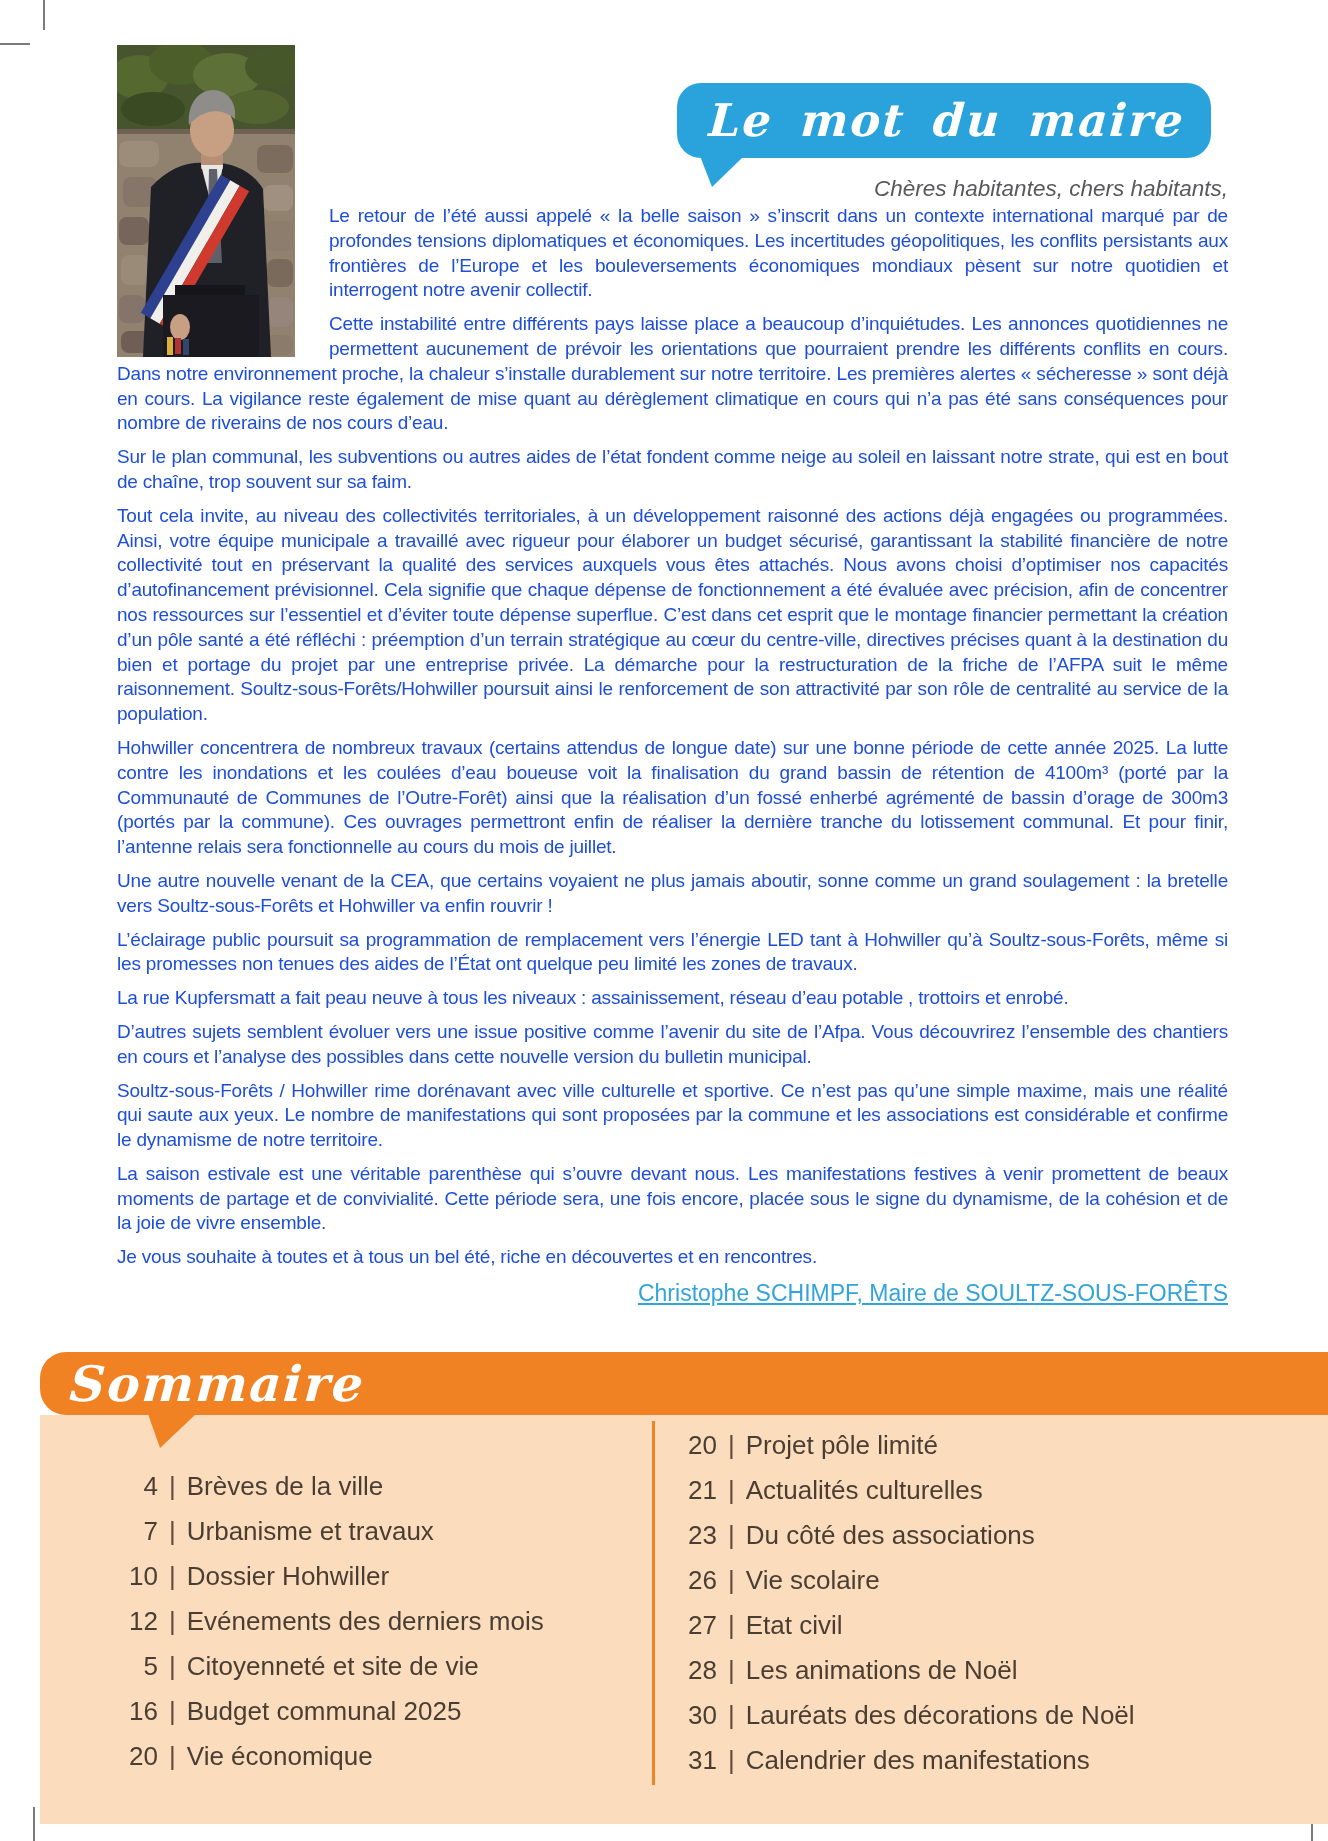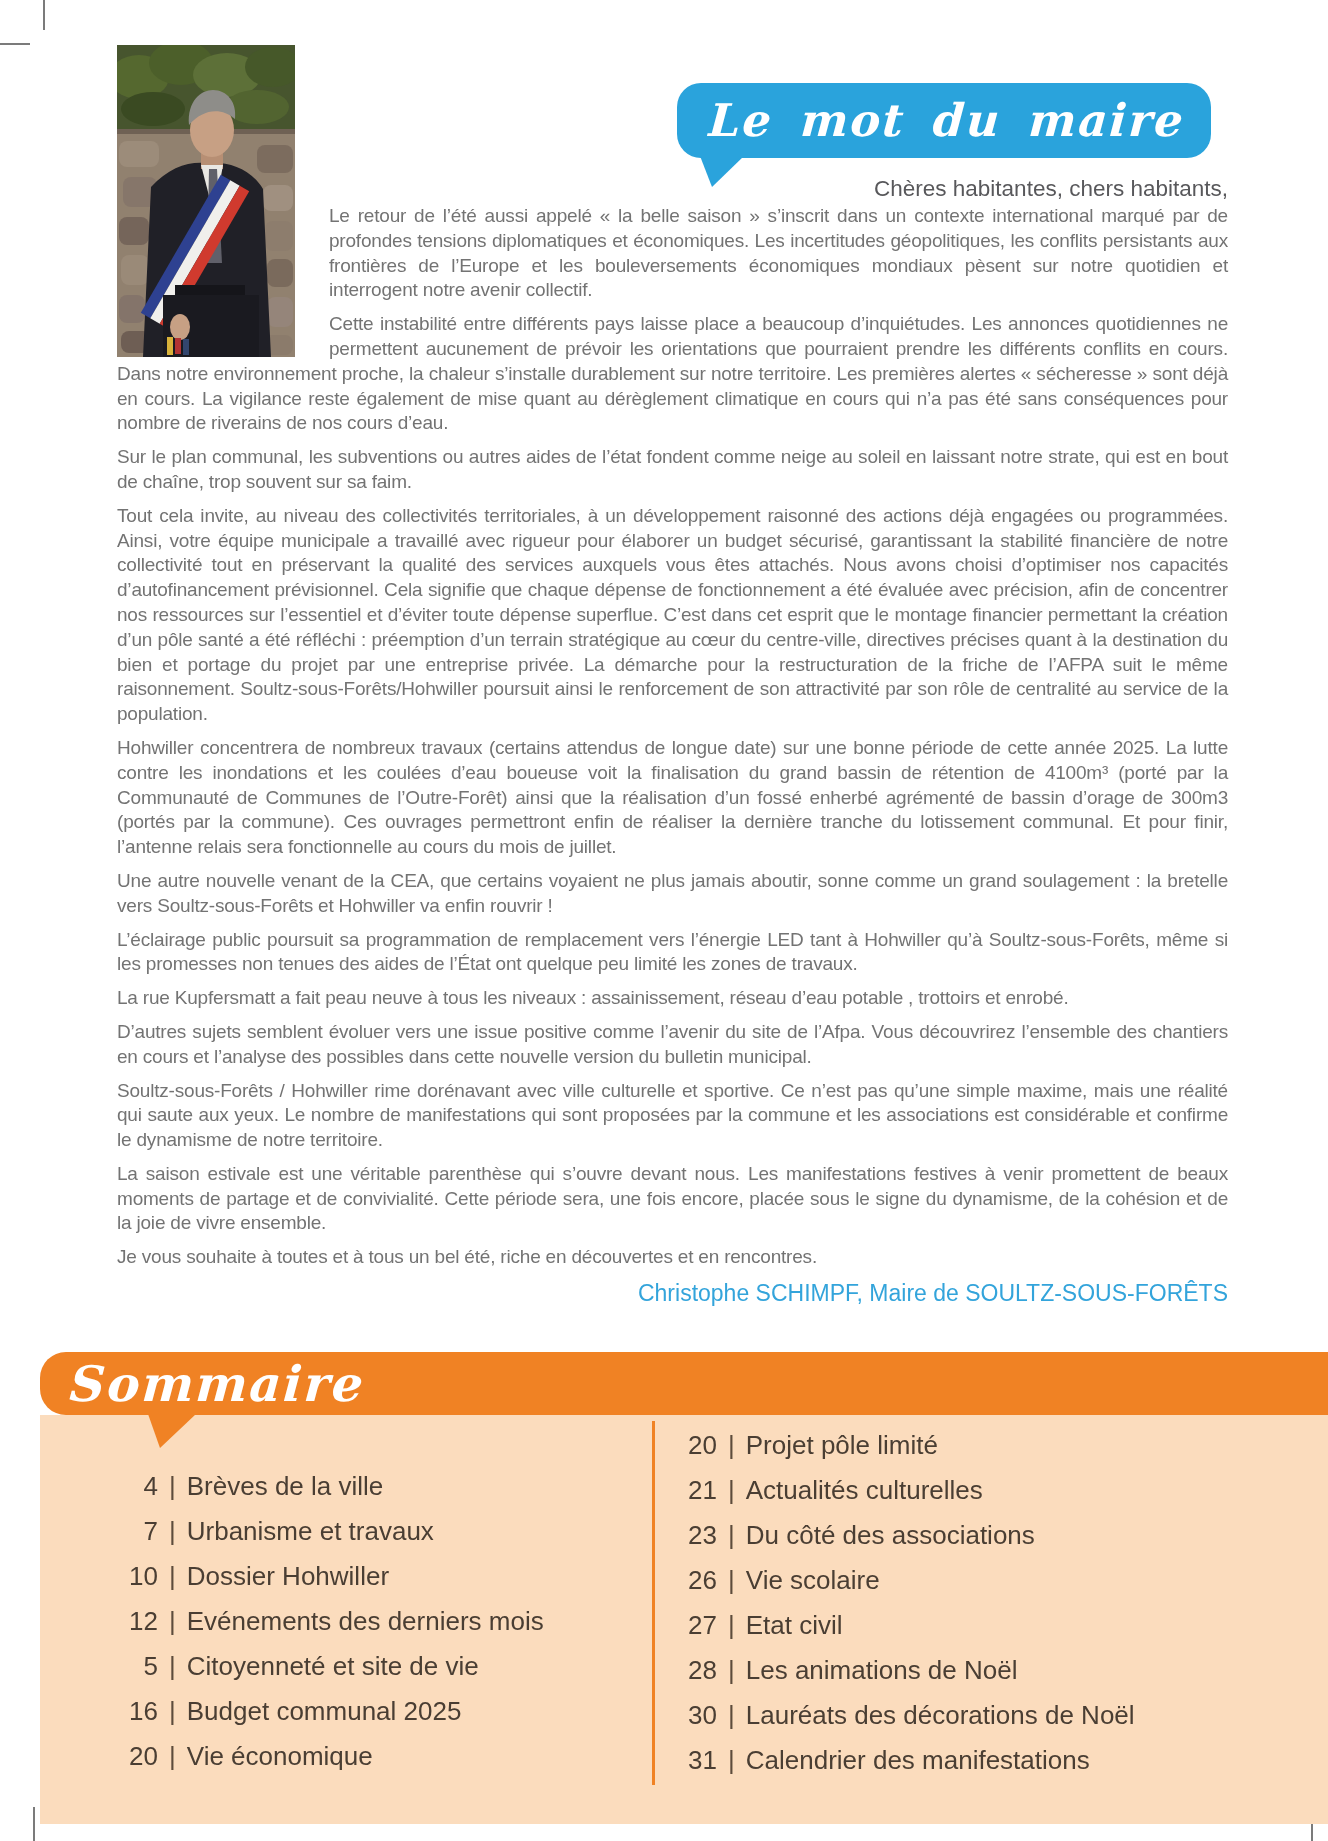--- a/index.html
+++ b/index.html
@@ -30,34 +30,34 @@
     white-space:nowrap; transform:skewX(-4deg);
   }
   .bubble-tail {
     position:absolute; left:700px; top:156px; width:0; height:0;
     border-left:12px solid transparent; border-right:32px solid transparent;
     border-top:31px solid #2aa3dc; z-index:3;
   }
 
   .salutation {
     position:absolute; left:117px; top:176px; width:1111px; text-align:right;
-    font-size:22.5px; color:#58585b; z-index:2;
+    font-size:22.5px; color:#58585b; z-index:2;font-style:italic;
   }
 
   
   .content { position:absolute; left:117px; top:0; width:1111px; z-index:1; }
   .photo { float:left; width:178px; height:312px; margin:45px 34px 0 0; }
   .photo svg { display:block; width:100%; height:100%; }
   .content p {
     margin:0 0 9px 0; font-size:19px; line-height:24.8px; letter-spacing:-0.2px;
-    text-align:justify; color:#737373;
+    text-align:justify; color:#1d4ed8;
   }
   #paras p:first-child { margin-top:204px; }
   .signature {
-    text-align:right; font-size:23px; color:#33a4db; margin-top:10px;
+    text-align:right; font-size:23px; color:#33a4db; margin-top:10px;text-decoration:underline;
   }
 
   
   .sommaire-band {
     position:absolute; left:40px; top:1352px; width:1288px; height:63px;
     background:#f08224; border-radius:26px 0 0 26px;
     display:flex; align-items:center; padding-left:30px; box-sizing:border-box;
     z-index:4;
   }
   .sommaire-band .script-title { font-size:49px; }

